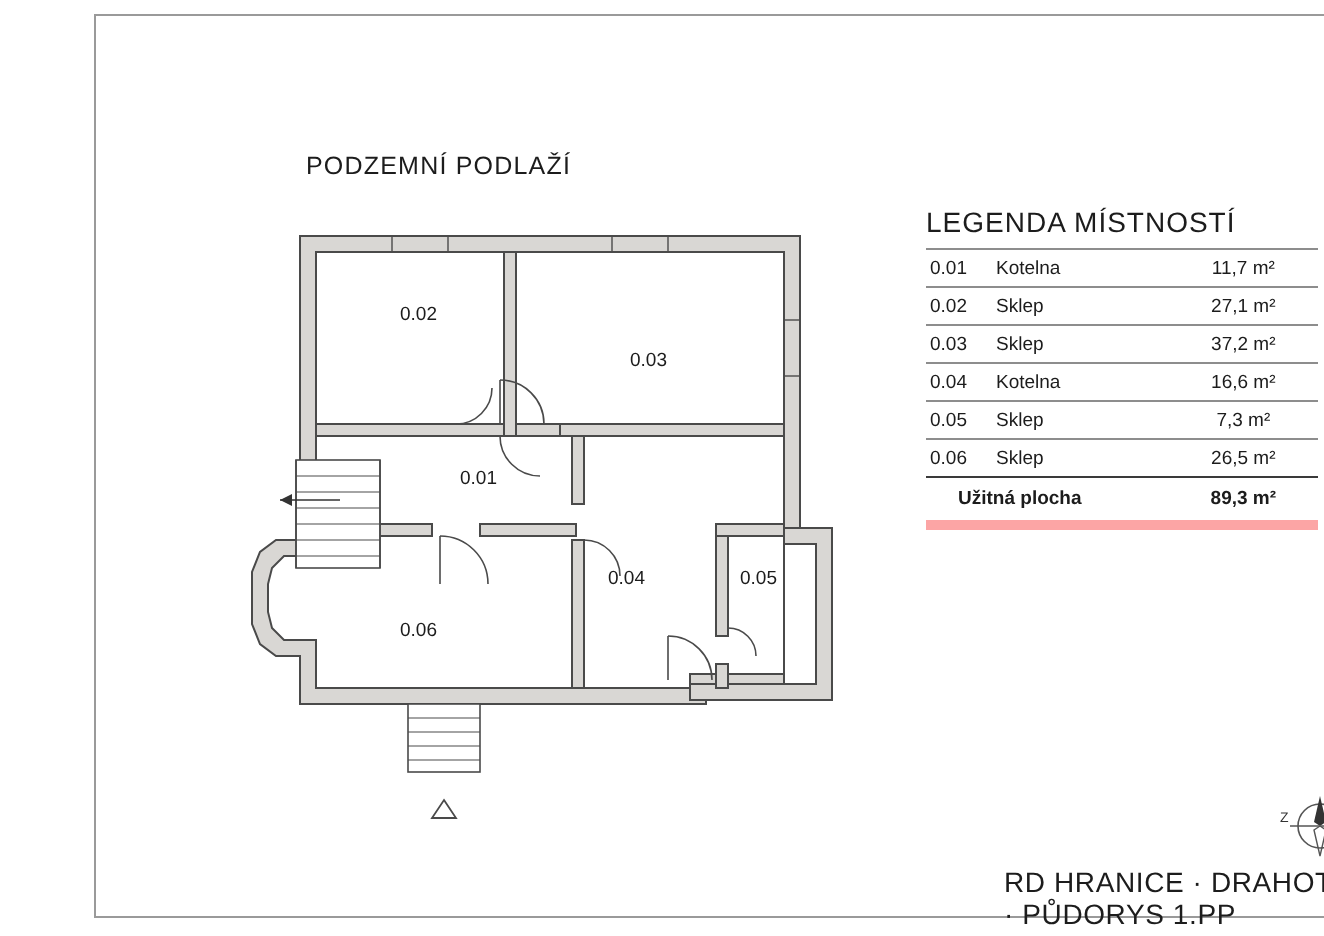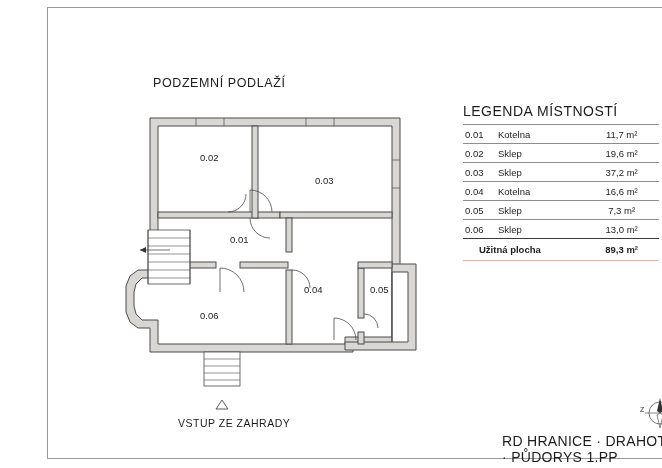--- a/index.html
+++ b/index.html
@@ -63,21 +63,21 @@
     width: 30px;
     white-space: nowrap;
   }
   .legend-table td.area {
     text-align: center;
     white-space: nowrap;
     padding-right: 3px;
   }
   .legend-table tr.total td {
     border-top: 1.6px solid #3a3a3a;
-    border-bottom: 1px solid #fca5a5;
+    border-bottom: 5px solid #fca5a5;
     font-weight: bold;
     padding-top: 5px;
     padding-bottom: 5px;
   }
   .legend-table tr.total td.label {
     padding-left: 16px;
   }
   
   .footer-caption {
     position: absolute;
@@ -295,51 +295,50 @@
     <table class="legend-table">
       <tbody>
         <tr>
           <td class="num">0.01</td>
           <td class="name">Kotelna</td>
           <td class="area">11,7 m²</td>
         </tr>
         <tr>
           <td class="num">0.02</td>
           <td class="name">Sklep</td>
-          <td class="area">19,6 m²</td>
+          <td class="area">27,1 m²</td>
         </tr>
         <tr>
           <td class="num">0.03</td>
           <td class="name">Sklep</td>
           <td class="area">37,2 m²</td>
         </tr>
         <tr>
           <td class="num">0.04</td>
           <td class="name">Kotelna</td>
           <td class="area">16,6 m²</td>
         </tr>
         <tr>
           <td class="num">0.05</td>
           <td class="name">Sklep</td>
           <td class="area">7,3 m²</td>
         </tr>
         <tr>
           <td class="num">0.06</td>
           <td class="name">Sklep</td>
-          <td class="area">13,0 m²</td>
+          <td class="area">26,5 m²</td>
         </tr>
         <tr class="total">
           <td class="label" colspan="2">Užitná plocha</td>
           <td class="area">89,3 m²</td>
         </tr>
       </tbody>
     </table>
   </div>
 
-  <div class="footer-caption">VSTUP ZE ZAHRADY</div>
   <div class="footer-right">RD HRANICE · DRAHOTUŠE · PŮDORYS 1.PP</div>
 
   <div class="compass">
     <svg width="46" height="46" viewBox="0 0 46 46">
       <circle cx="23" cy="23" r="11" fill="none" stroke="#555" stroke-width="0.8"></circle>
       <polygon points="23,8 26,21 23,23 20,21" fill="#333"></polygon>
       <polygon points="23,38 26,25 23,23 20,25" fill="none" stroke="#555" stroke-width="0.7"></polygon>
       <line x1="8" y1="23" x2="38" y2="23" stroke="#555" stroke-width="0.7"></line>
     </svg>
     <div class="lbl n">S</div>

